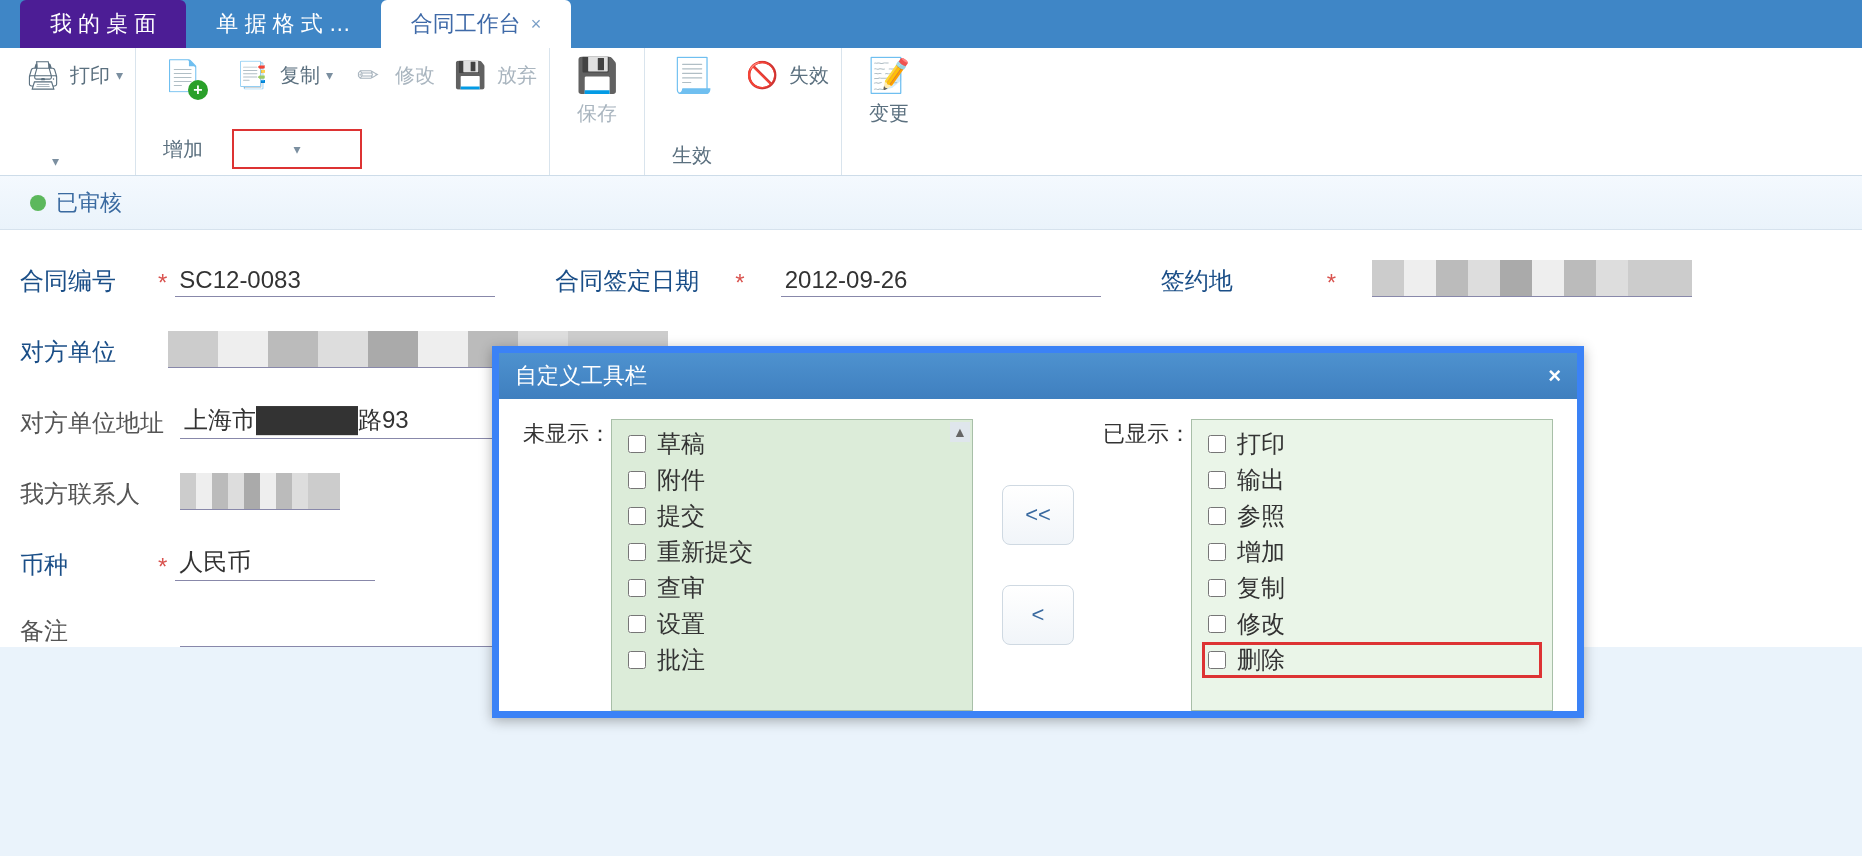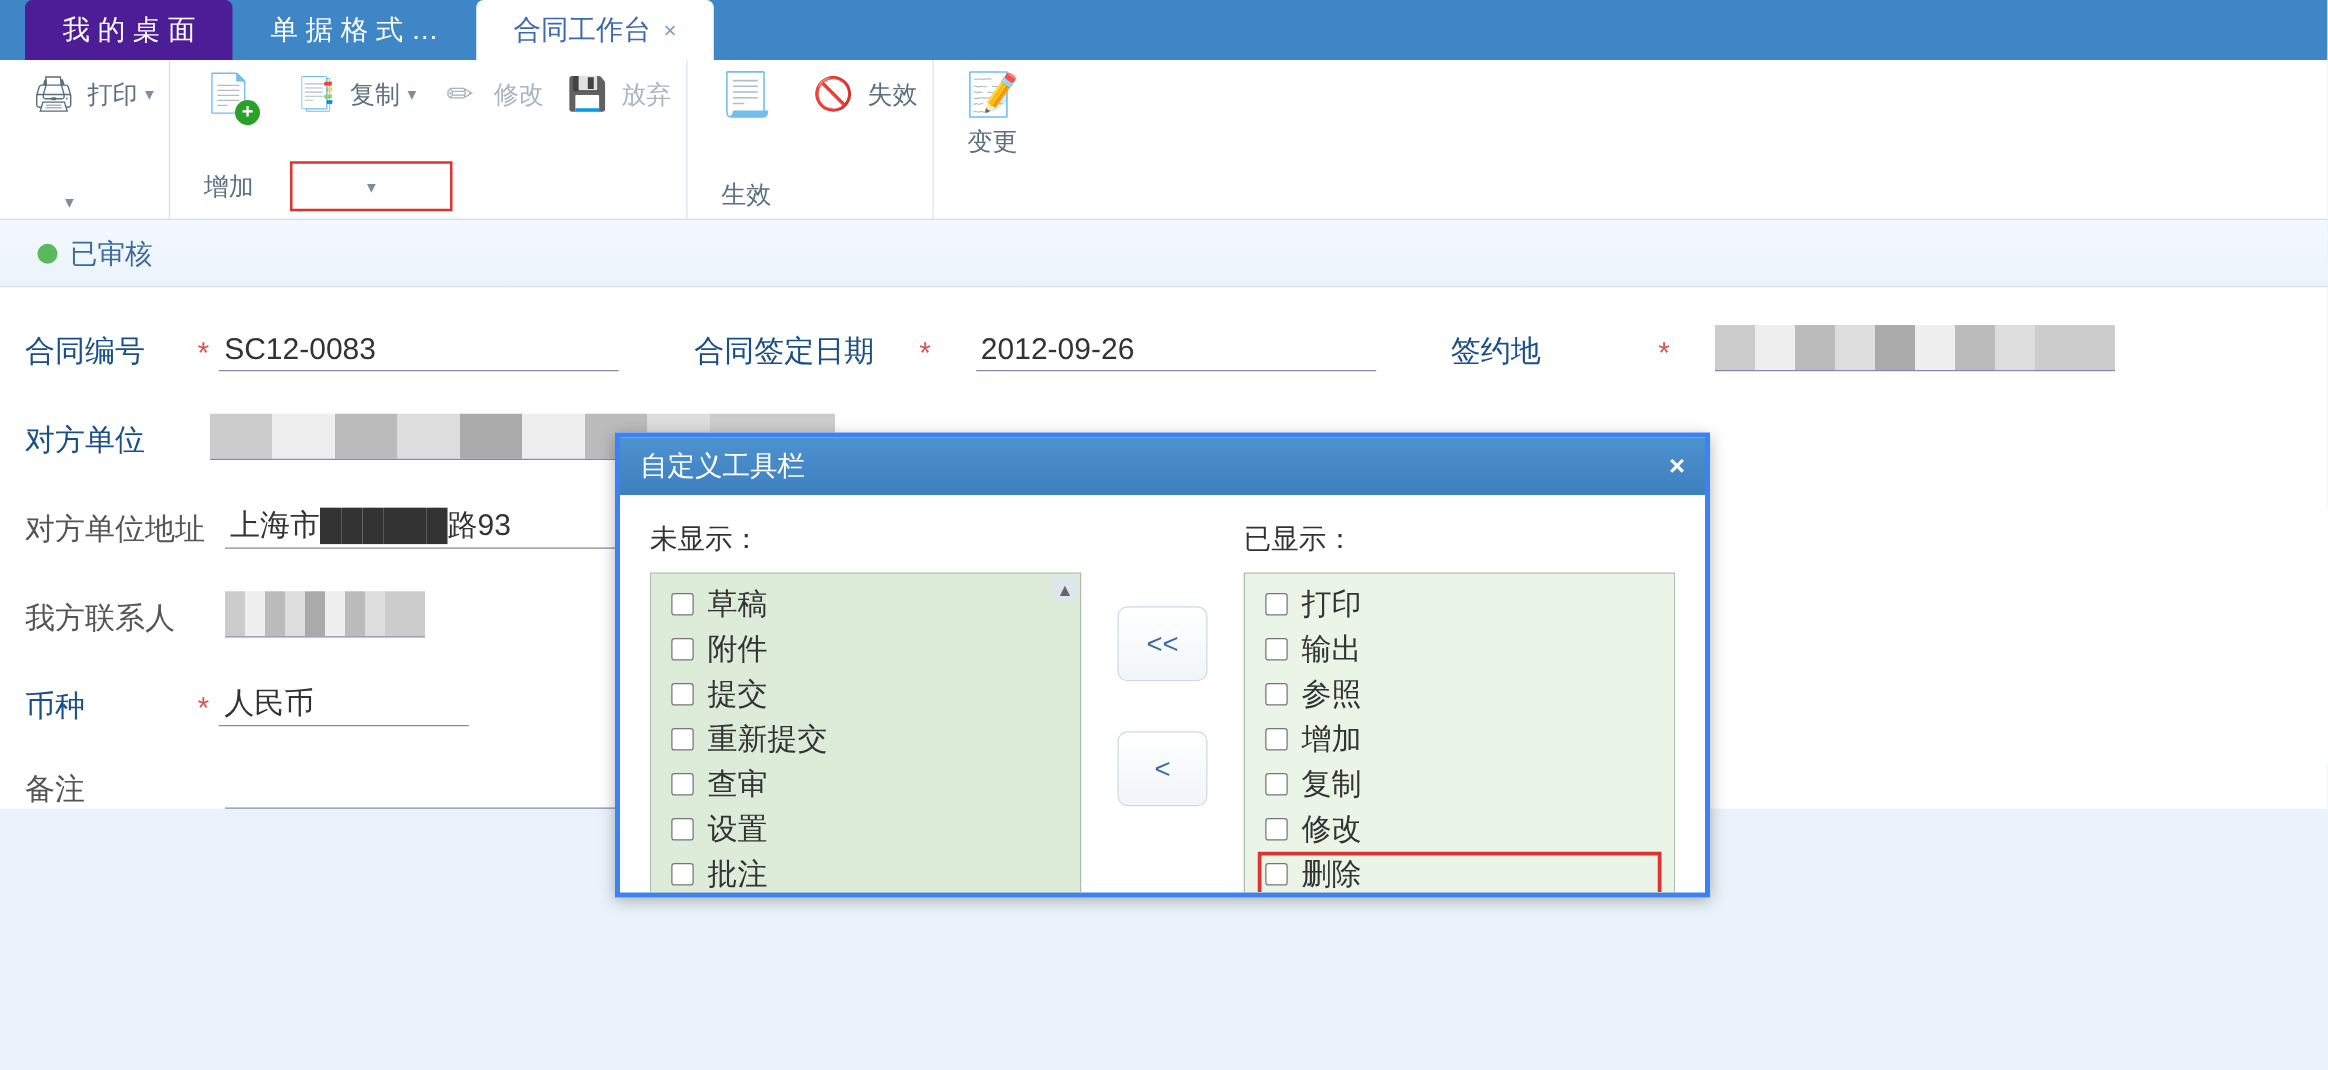--- a/index.html
+++ b/index.html
@@ -34,25 +34,25 @@
   .lbl { color:#1a4e87; min-width:130px; white-space:nowrap;}
   .lbl-plain { color:#555; min-width:160px; white-space:nowrap;}
   .req { color:#d9534f; margin:0 8px;}
   .val { flex:0 0 320px; border-bottom:1px solid #88a; color:#333; padding:2px 4px; min-height:28px;}
   .val.long { flex:0 0 500px;}
   .group2 { margin-left:60px; display:flex; align-items:flex-end;gap:28px;}
 
   .pixelated { background:linear-gradient(90deg,#ccc 0 10%,#eee 0 20%,#bbb 0 30%,#ddd 0 40%,#aaa 0 50%,#eee 0 60%,#bbb 0 70%,#ddd 0 80%,#ccc 0 100%); color:transparent; }
 
   
-  .dialog { position:absolute; left:492px; top:346px; width:876px; height:372px; border:4px solid #3b82f6; box-shadow:0 3px 12px rgba(0,0,0,.3); background:#fff; z-index:10;}
+  .dialog { position:absolute; left:492px; top:346px; width:1092px; height:372px; border:7px solid #3b82f6; box-shadow:0 3px 12px rgba(0,0,0,.3); background:#fff; z-index:10;}
   .dlg-title { height:46px; background:linear-gradient(#4e92cf,#3f7fbf); color:#fff; font-size:22px; display:flex; align-items:center; justify-content:space-between; padding:0 16px;}
   .dlg-close { font-size:22px; cursor:pointer; font-weight:bold;}
   .dlg-body { display:flex; padding:20px 24px 0 24px; gap:20px; height:calc(100% - 46px);}
-  .dlg-col { flex:1; display:flex; flex-direction:column;}
+  .dlg-col { flex:1; display:flex; flex-direction:row;}
   .dlg-col h4 { margin:0 0 12px 0; font-size:22px; font-weight:normal; color:#333;}
   .listbox { border:1px solid #a8bfa8; background:#dcecd9; flex:1; overflow:auto; padding:6px 10px; position:relative;}
   .listbox.right { background:#eaf5e8;}
   .li { display:flex; align-items:center; gap:8px; font-size:24px; color:#333; padding:2px 2px;}
   .li input[type=checkbox]{ width:18px; height:18px;}
   .scroll-arrow { position:absolute; right:2px; top:2px; width:20px; height:20px; background:#dfe6ec; font-size:14px; text-align:center; line-height:20px; color:#666;}
   .mid-buttons { width:90px; display:flex; flex-direction:column; align-items:center; justify-content:center; gap:40px;}
   .mid-btn { width:72px; height:60px; border:1px solid #cfd9e2; border-radius:8px; background:linear-gradient(#fff,#f1f5f9); font-size:22px; color:#3a6aa0; cursor:pointer;}
   .red-outline { outline:3px solid #d33; outline-offset:-3px;}
 
@@ -120,20 +120,26 @@
       </span>
     </div>
     <div class="tool-row">
       <div class="tool-label-bottom" style="min-width:70px;">增加</div>
       <div class="red-box">
         <span class="dd-arrow">▾</span>
       </div>
     </div>
   </div>
 
+  <div class="tool-group">
+    <div class="tool-big tool-disabled">
+      <span class="tool-icon ic-disk-big"></span>
+      <span>保存</span>
+    </div>
+  </div>
 
   <div class="tool-group">
     <div class="tool-row">
       <div class="tool-big tool-disabled">
         <span class="tool-icon ic-paper"></span>
       </div>
       <span class="tool-small">
         <span class="tool-icon ic-forbid"></span>
         <span>失效</span>
       </span>

